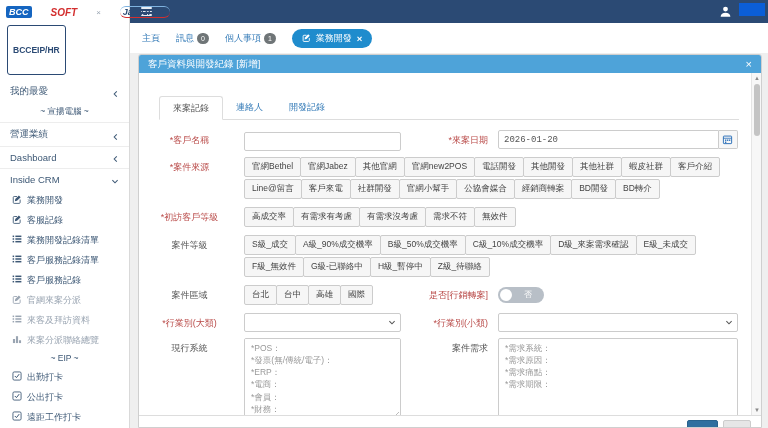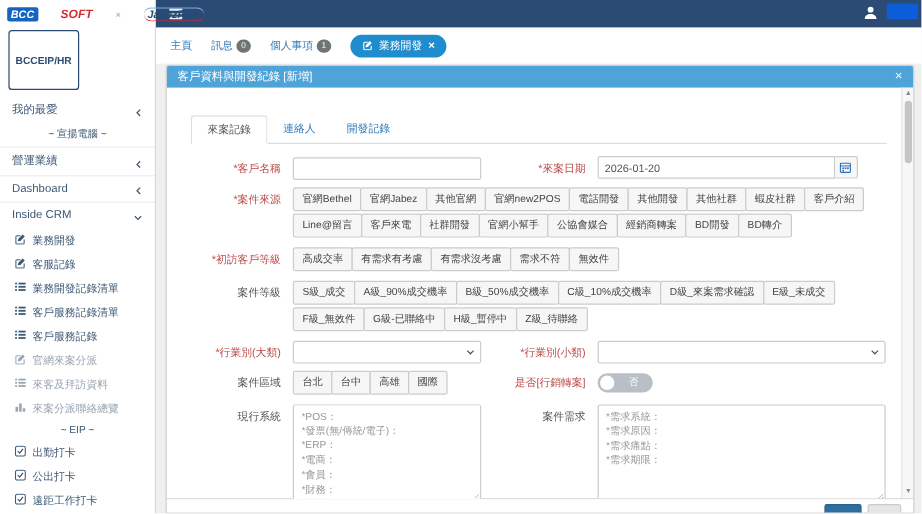--- a/index.html
+++ b/index.html
@@ -53,28 +53,28 @@
   .mfooter { flex:none; height:12px; border-top:1px solid #ddd; display:flex; justify-content:flex-end;
              gap:5px; padding:4px 10px 0 0; background:#fff; }
   .btn-save { width:31px; height:18px; background:#2f6f9f; border:1px solid #28628d; border-radius:2px; cursor:pointer; }
   .btn-cancel { width:28px; height:18px; background:#e6e6e6; border:1px solid #ccc; border-radius:2px; cursor:pointer; }
 
   .mtabs { display:flex; margin:2px 4px 10px 14px; border-bottom:1px solid #ddd; }
   .mtab { padding:5px 13px 4px; font-size:9px; color:#337ab7; margin-bottom:-1px; cursor:pointer; }
   .mtab.active { border:1px solid #ddd; border-bottom:1px solid #fff; border-radius:3px 3px 0 0; color:#555; background:#fff; }
 
   .frow { display:flex; align-items:flex-start; margin-bottom:6px; }
-  .lab { width:99px; min-width:99px; text-align:right; padding-right:10px; font-size:9px; color:#555; padding-top:4px; }
+  .lab { width:99px; min-width:99px; text-align:center; padding-right:10px; font-size:9px; color:#555; padding-top:4px; }
   .lab2 { width:97px; min-width:97px; text-align:right; padding-right:10px; font-size:9px; color:#555; padding-top:4px; }
   .req { color:#b94a48; }
   .f1 { width:157px; min-width:157px; }
   .f2 { width:240px; min-width:240px; }
   .inp { height:19px; width:100%; border:1px solid #ccc; border-radius:2px; font-size:9px; padding:0 5px;
          color:#555; font-family:inherit; background:#fff; }
-  .dgroup { display:flex; width:217px; }
+  .dgroup { display:flex; width:240px;font-family:Liberation Mono, monospace; }
   .dgroup .inp { border-radius:2px 0 0 2px; }
   .cal-btn { width:21px; height:19px; border:1px solid #ccc; border-left:0; border-radius:0 2px 2px 0;
              background:#f7f7f7; display:flex; align-items:center; justify-content:center; color:#2a6fb8; cursor:pointer; }
 
   .bgroup { display:flex; flex-wrap:wrap; width:505px; }
   .btn { background:#f6f6f6; border:1px solid #ccc; border-radius:2px; color:#444; font-size:8.5px;
          padding:3px 7px; margin:0 -1px 2px 0; font-family:inherit; cursor:pointer; white-space:nowrap; }
 
   .toggle { position:relative; width:46px; height:16px; background:#b8bfc7; border-radius:9px; cursor:pointer; margin-top:2px; }
   .toggle .knob { position:absolute; left:2px; top:2px; width:12px; height:12px; background:#fff; border-radius:50%; }
@@ -376,57 +376,57 @@
               <button class="btn">D級_來案需求確認</button>
               <button class="btn">E級_未成交</button>
               <button class="btn">F級_無效件</button>
               <button class="btn">G級-已聯絡中</button>
               <button class="btn">H級_暫停中</button>
               <button class="btn">Z級_待聯絡</button>
             </div>
         </div>
 
         <div class="frow">
+          <div class="lab">案件區域</div>
+          <div class="f1">
+            <div class="bgroup" style="width:160px">
+                <button class="btn">台北</button>
+                <button class="btn">台中</button>
+                <button class="btn">高雄</button>
+                <button class="btn">國際</button>
+              </div>
+          </div>
+          <div class="lab2 req">是否[行銷轉案]</div>
+          <div class="f2">
+            <div class="toggle">
+              <span class="knob"></span>
+              <span class="tlab">否</span>
+            </div>
+          </div>
+        </div>
+
+        <div class="frow">
           <div class="lab req">*行業別(大類)</div>
           <div class="f1">
             <div class="sel">
               <span class="chev">
                   <svg width="8" height="7" viewBox="0 0 8 8">
                     <path d="M1 2.5 4 5.5 7 2.5" stroke="currentColor" stroke-width="1.2" fill="none"></path>
                   </svg>
                 </span>
             </div>
           </div>
           <div class="lab2 req">*行業別(小類)</div>
           <div class="f2">
             <div class="sel">
               <span class="chev">
                   <svg width="8" height="7" viewBox="0 0 8 8">
                     <path d="M1 2.5 4 5.5 7 2.5" stroke="currentColor" stroke-width="1.2" fill="none"></path>
                   </svg>
                 </span>
-            </div>
-          </div>
-        </div>
-
-        <div class="frow">
-          <div class="lab">案件區域</div>
-          <div class="f1">
-            <div class="bgroup" style="width:160px">
-                <button class="btn">台北</button>
-                <button class="btn">台中</button>
-                <button class="btn">高雄</button>
-                <button class="btn">國際</button>
-              </div>
-          </div>
-          <div class="lab2 req">是否[行銷轉案]</div>
-          <div class="f2">
-            <div class="toggle">
-              <span class="knob"></span>
-              <span class="tlab">否</span>
             </div>
           </div>
         </div>
 
         <div class="frow">
           <div class="lab">現行系統</div>
           <div class="f1">
               <div class="tawrap">
             <textarea class="ta big" placeholder="*POS：
 *發票(無/傳統/電子)：

